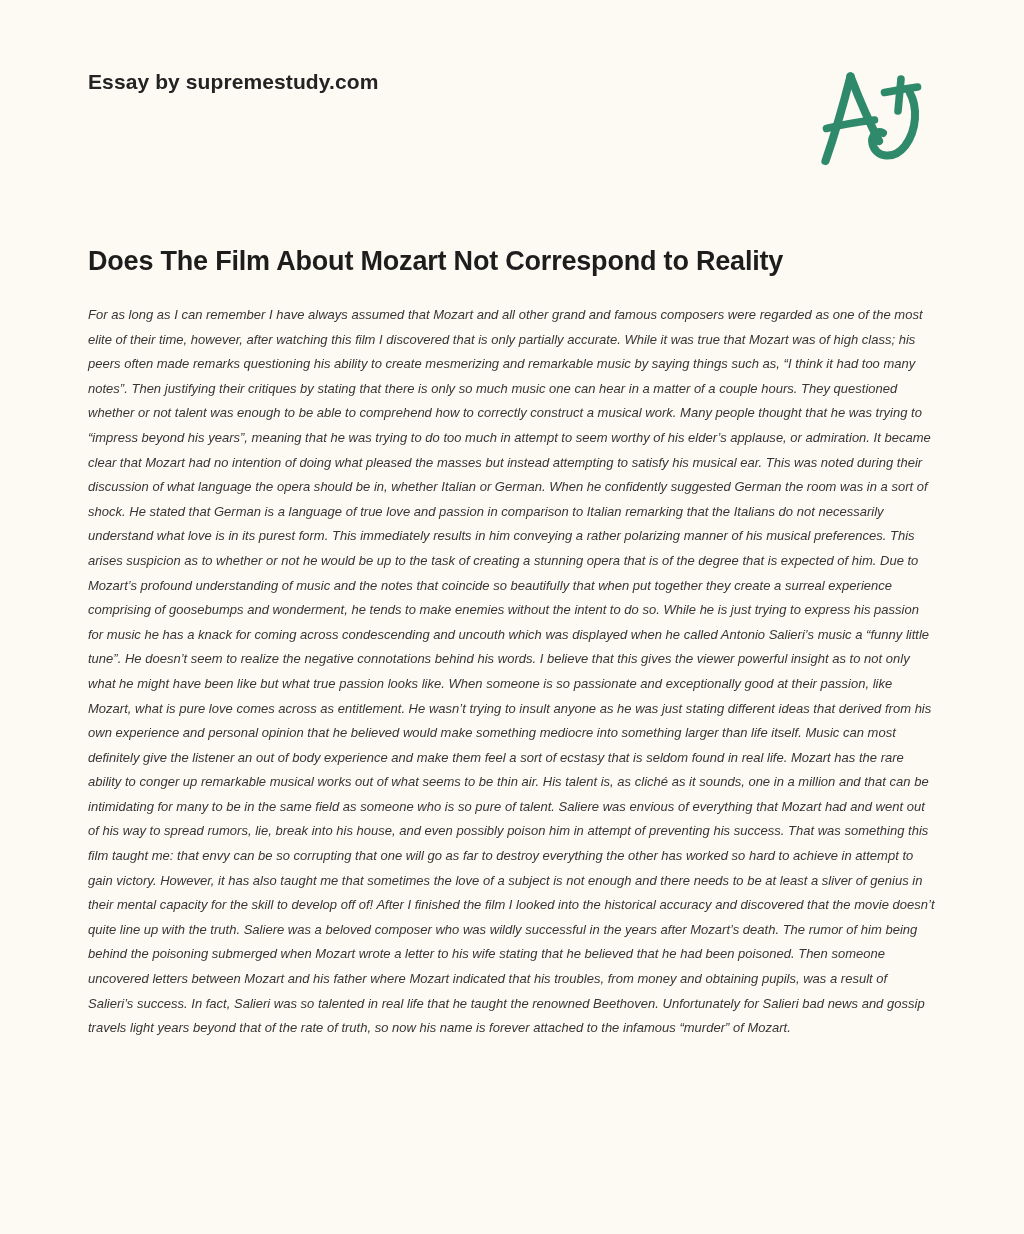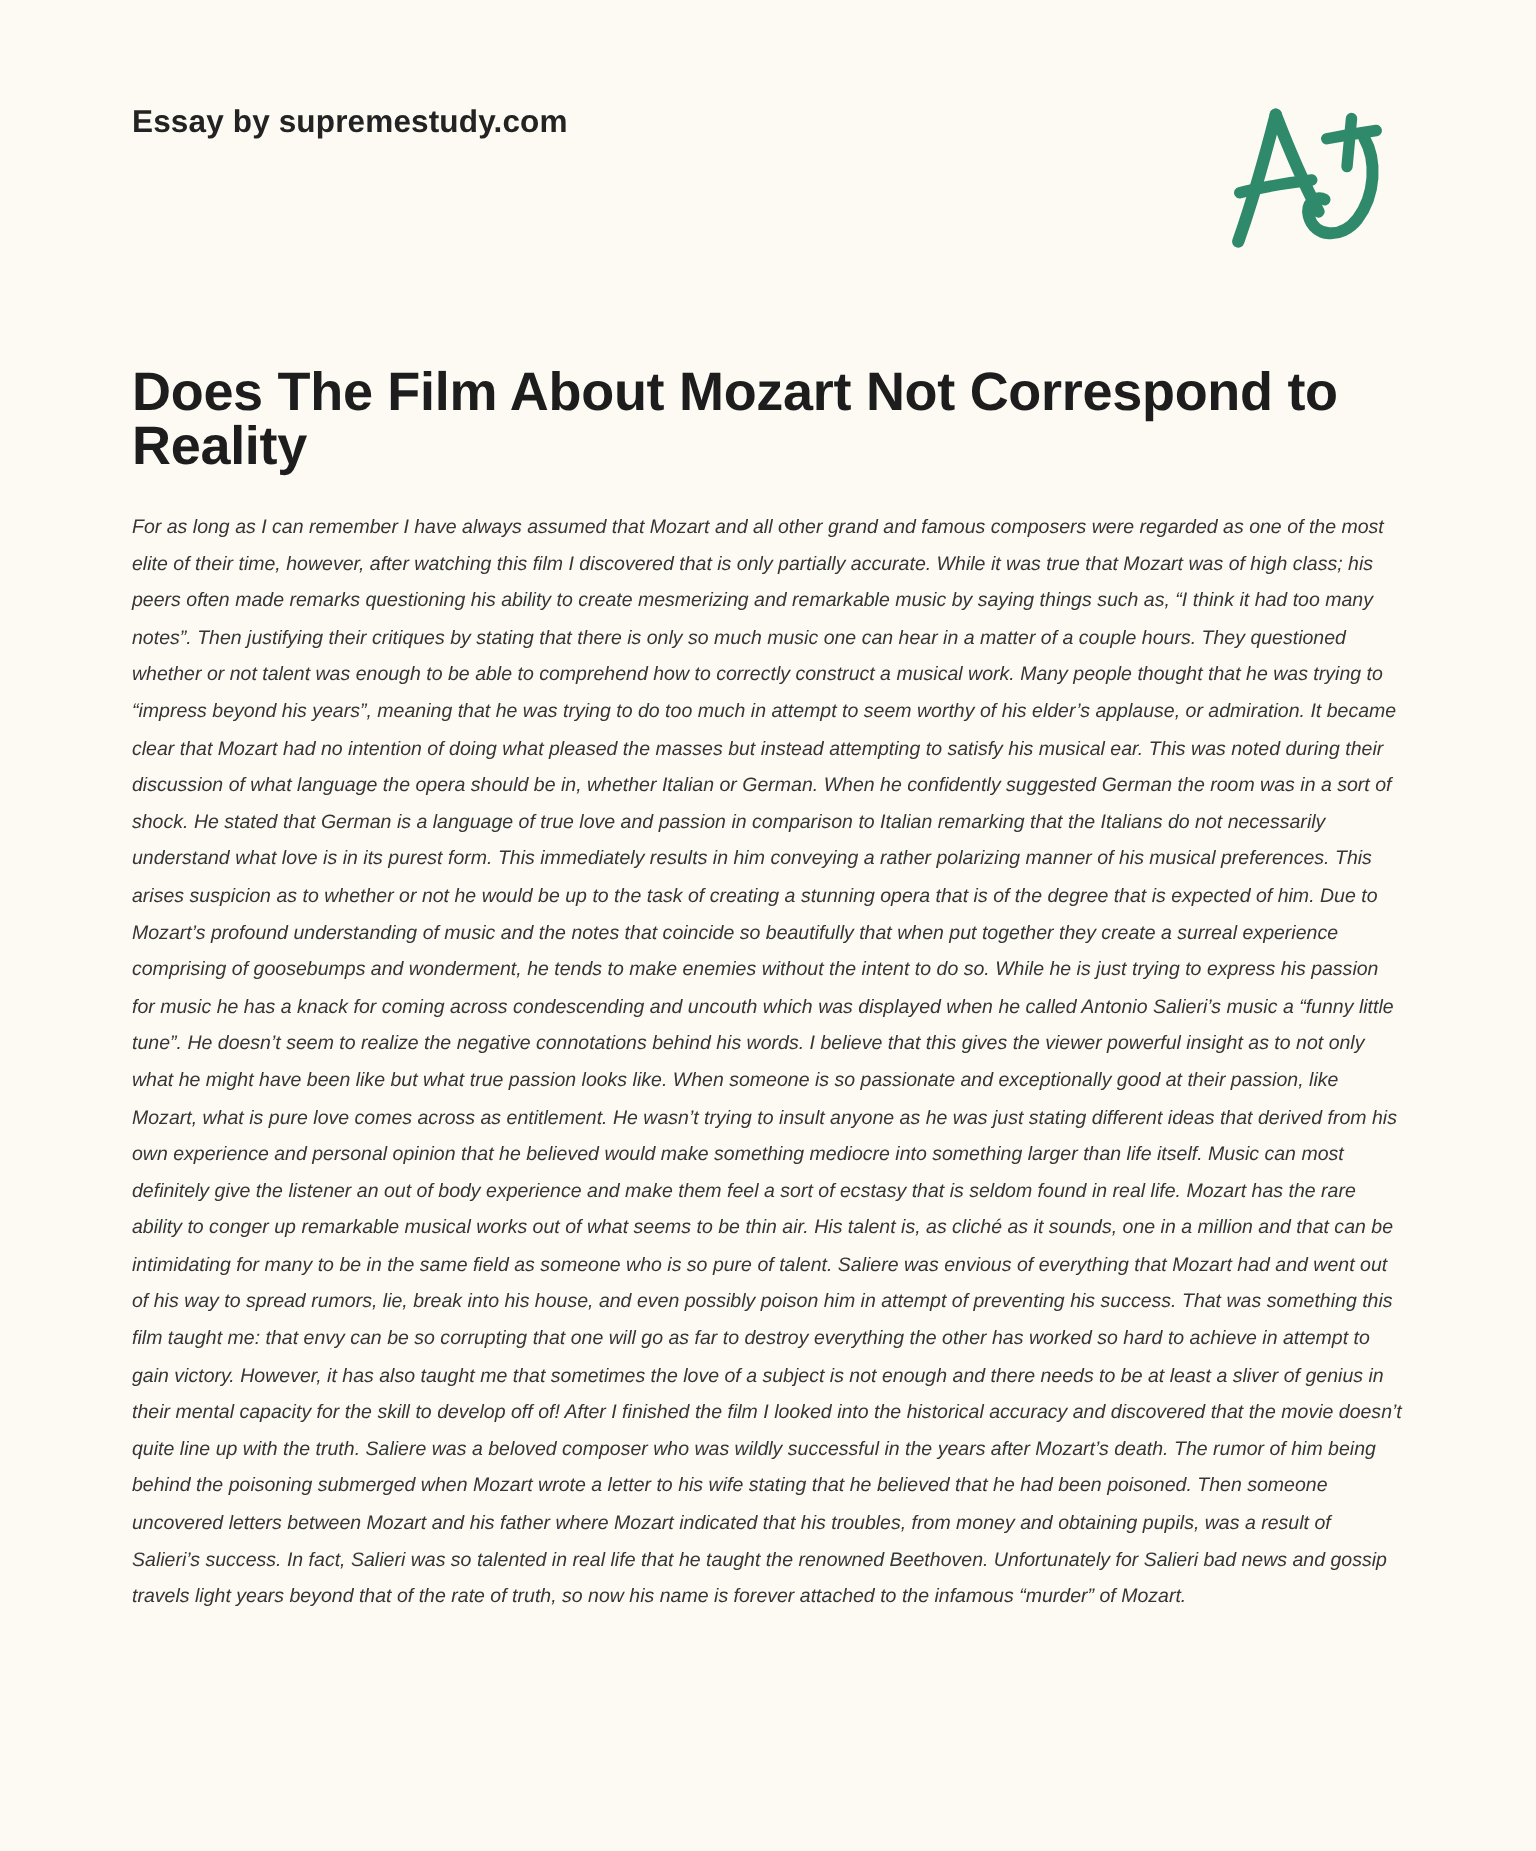--- a/index.html
+++ b/index.html
@@ -77,21 +77,21 @@
 
   
   .article {
     position: absolute;
     left: 88px;
     top: 243px;
     width: 848px;
   }
 
   .article-title {
-    font-size: 36px;
+    font-size: 27px;
     font-weight: bold;
     line-height: 36px;
     color: #1d1d1d;
     letter-spacing: -0.2px;
     margin: 0 0 24px 0;
   }
 
   .article-body {
     font-size: 13px;
     line-height: 24.6px;

